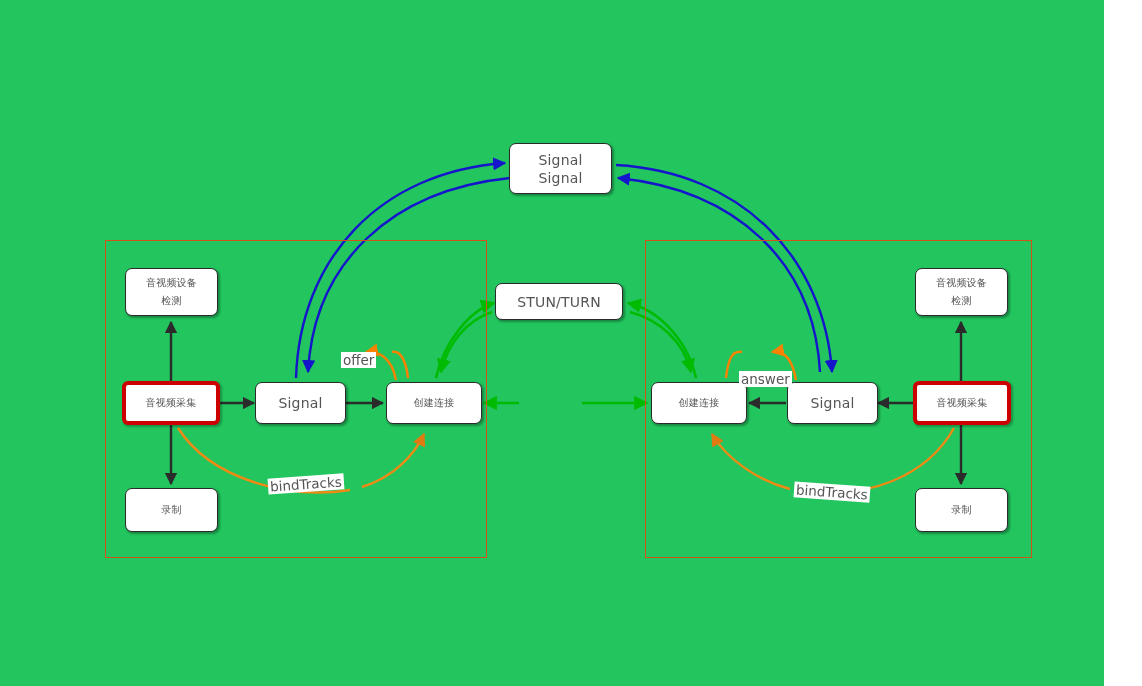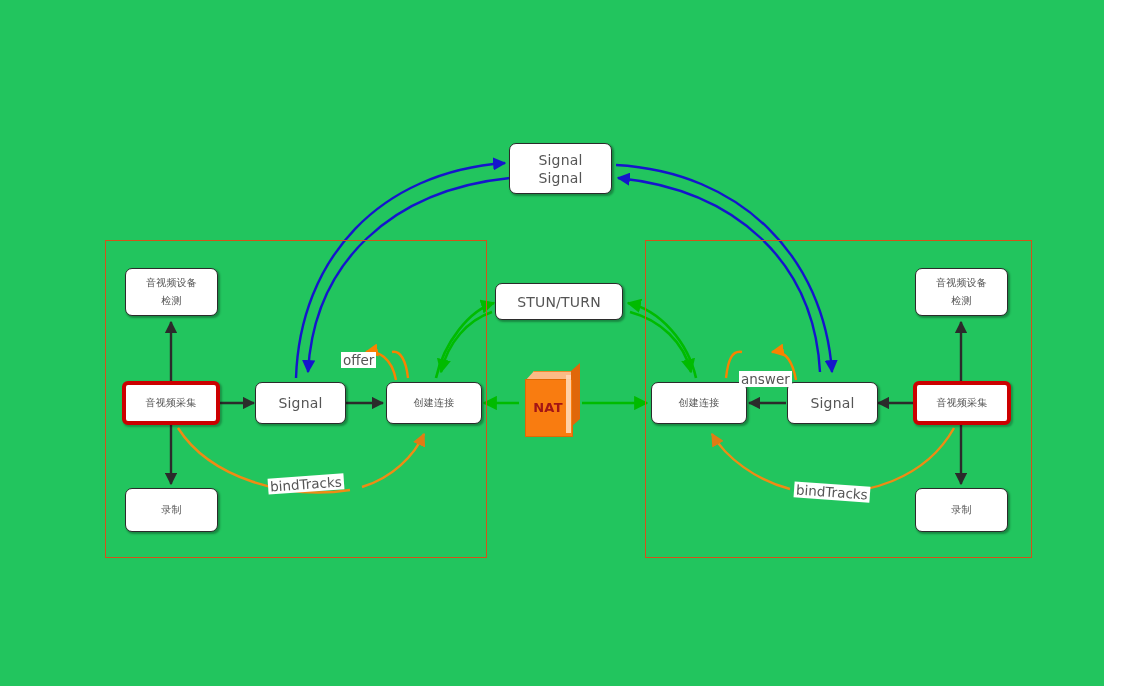--- a/index.html
+++ b/index.html
@@ -213,27 +213,20 @@
 
   <div class="node latin" style="left:509px;top:143px;width:103px;height:51px;flex-direction:column;">
     <span>Signal</span>
     <span>Signal</span>
   </div>
 
   <div class="node latin" style="left:495px;top:283px;width:128px;height:37px;">
     <span>STUN/TURN</span>
   </div>
 
-  <div class="nat" style="left:525px;top:371px;">
-    <div class="top"></div>
-    <div class="side"></div>
-    <div class="face"></div>
-    <div class="side2"></div>
-    <div class="lbl">NAT</div>
-  </div>
 
   <div class="node" style="left:125px;top:268px;width:93px;height:48px;flex-direction:column;">
     <span>音视频设备</span>
     <span>检测</span>
   </div>
 
   <div class="node red" style="left:122px;top:381px;width:98px;height:44px;">
     <span>音视频采集</span>
   </div>
 

